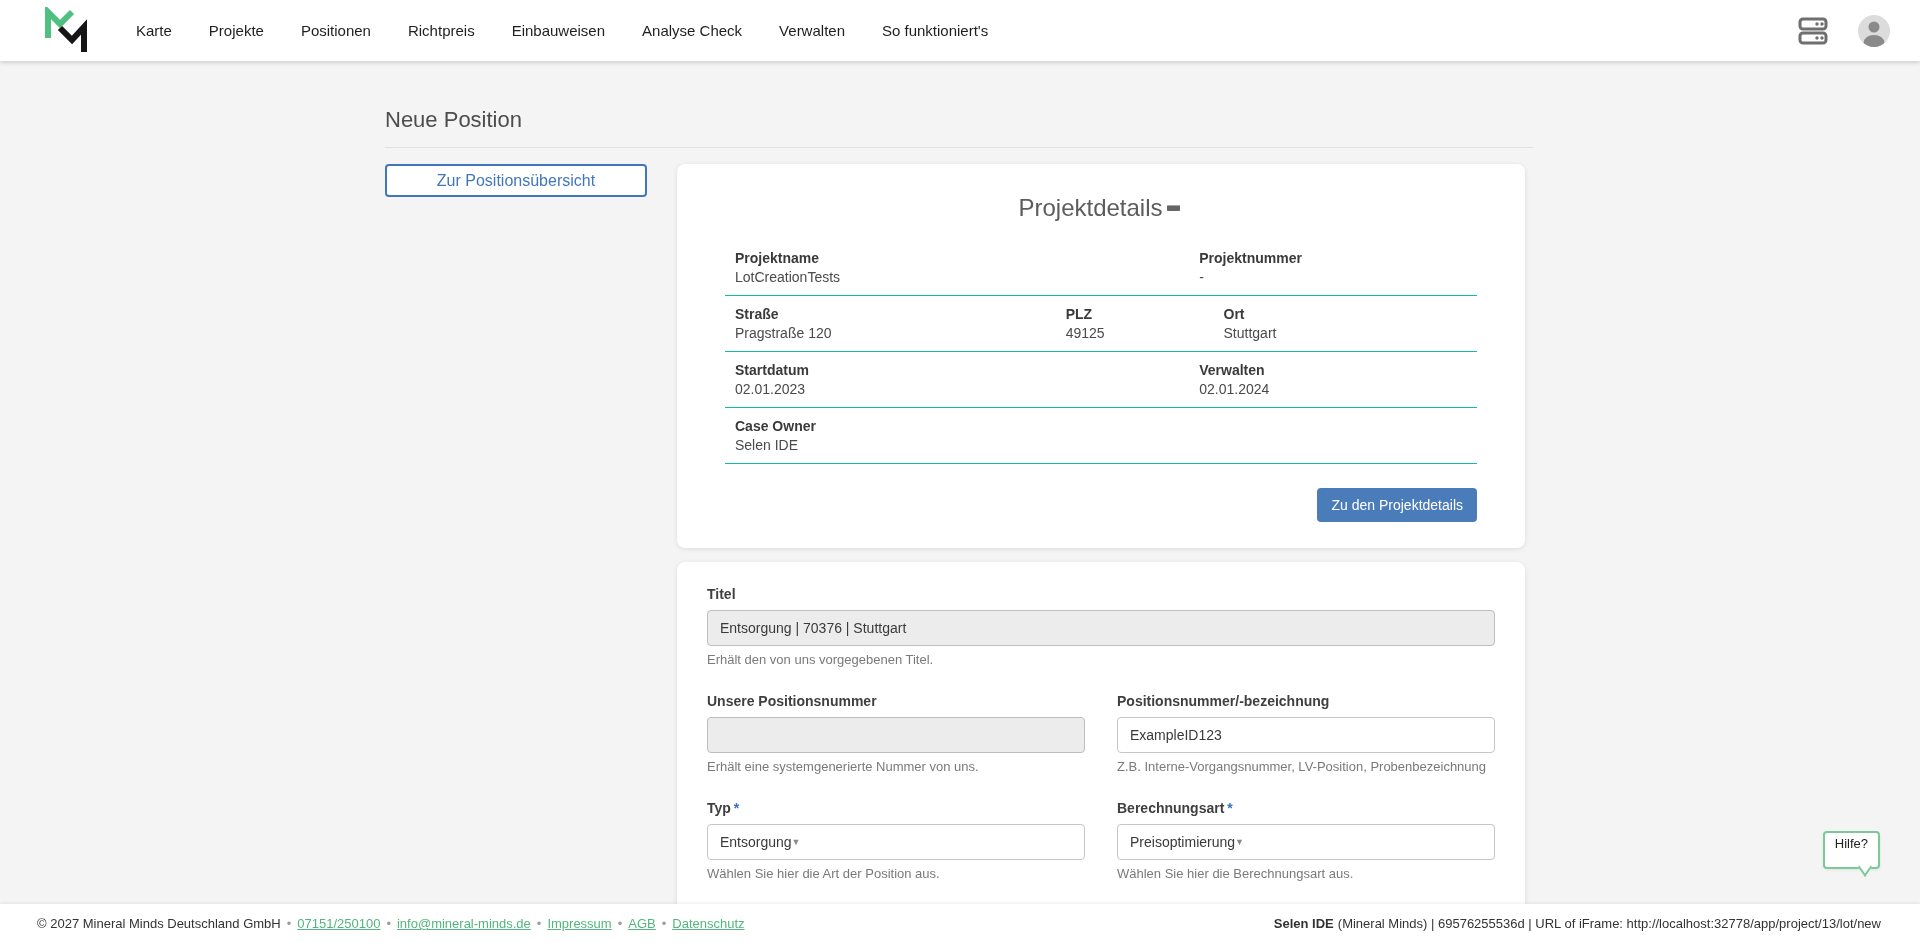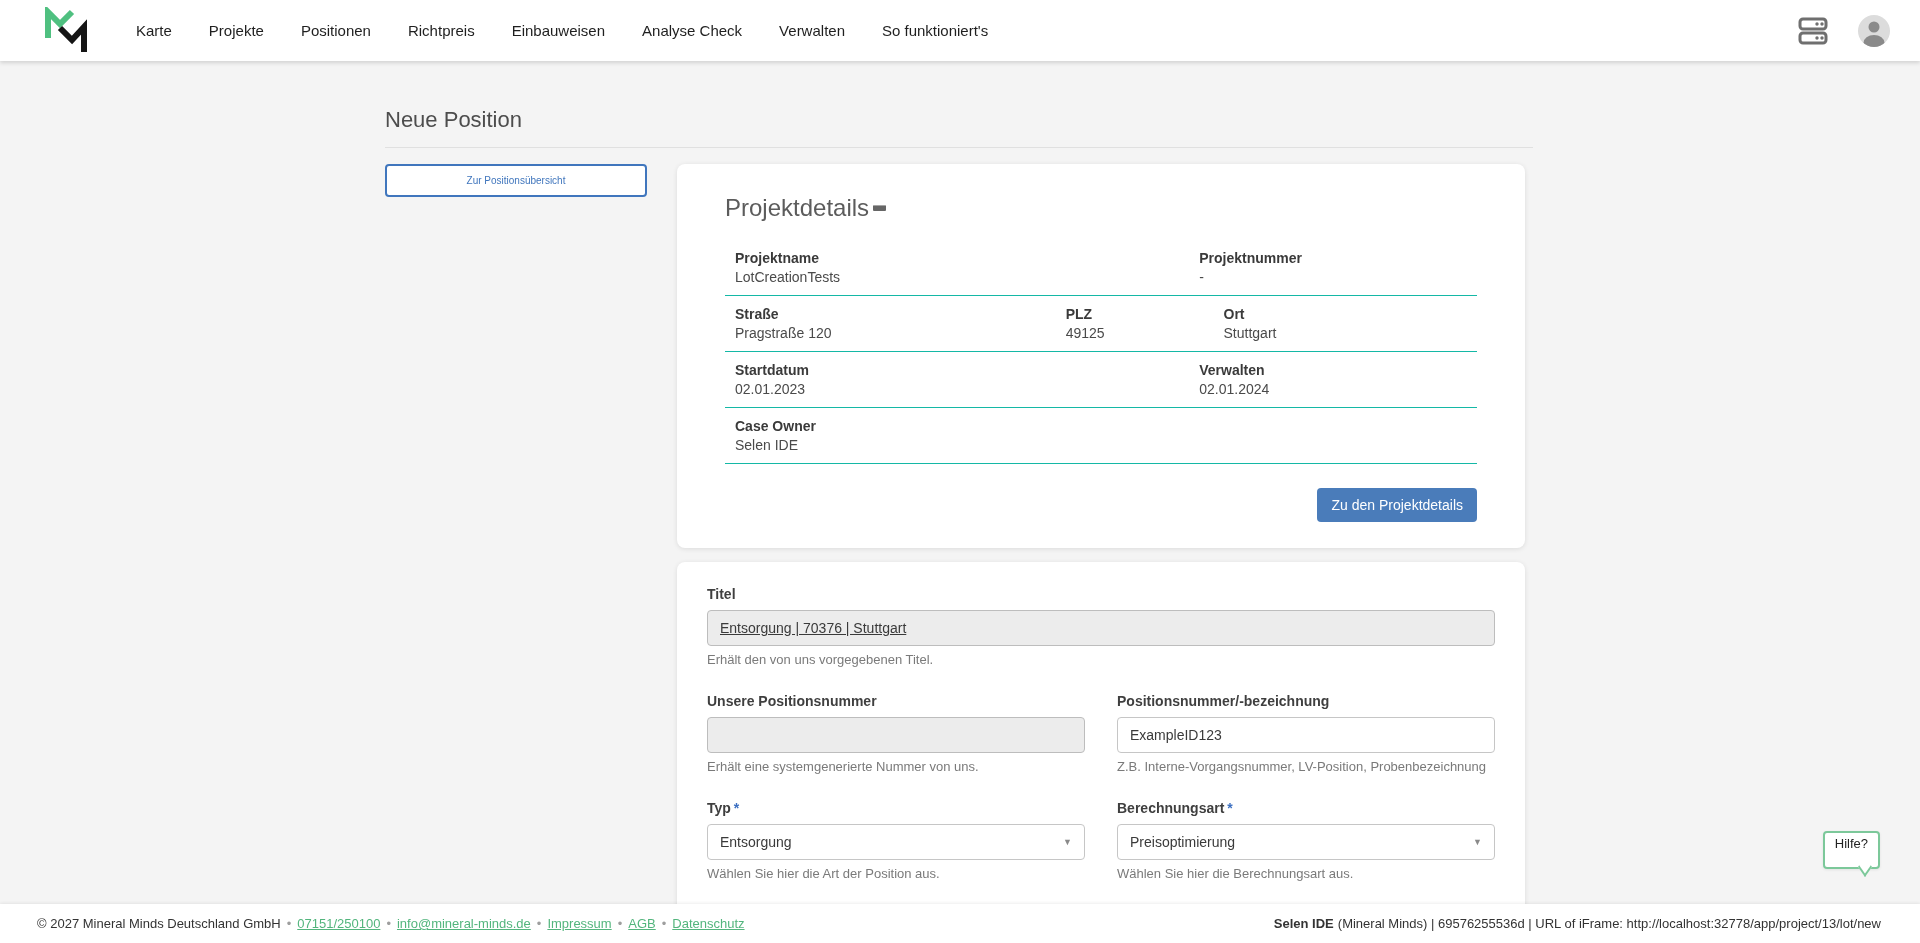--- a/index.html
+++ b/index.html
@@ -31,30 +31,30 @@
   .container { width:1148px; margin-left:385px; padding-top:46px; }
   .page-title { font-size:22px; font-weight:normal; color:#4d4d4d; }
   .title-divider { border:none; border-top:1px solid #e0e0e0; margin-top:14px; }
   .content-row { display:flex; margin-top:16px; align-items:flex-start; }
   .left-col { width:262px; flex:none; }
   .right-col { width:848px; flex:none; margin-left:30px; }
 
   .outline-btn {
     width:100%; height:33px; background:#ffffff;
     border:2px solid #4076bd; border-radius:4px;
-    color:#4076bd; font-size:10px; font-family:inherit;
+    color:#4076bd; font-size:16px; font-family:inherit;
     cursor:pointer;
   }
 
   .card {
     background:#ffffff; border-radius:8px;
     box-shadow:0 1px 5px rgba(0,0,0,.10);
   }
   .card.project { padding:30px 48px 26px; }
-  .card-head { display:flex; align-items:center; justify-content:flex-start; }
+  .card-head { display:flex; align-items:center; justify-content:center; }
   .card-title { font-size:24px; color:#5c5c5c; font-weight:normal; }
   .collapse-btn { background:none; border:none; cursor:pointer; padding:4px; }
   .minus-bar { display:block; width:13px; height:6px; background:#666; border-radius:1px; border-top:1px solid #a5a5a5; }
 
   .detail-table { margin-top:18px; }
   .detail-row {
     display:flex; padding:10px 0 10px 10px;
     border-bottom:1px solid #14b8a6;
     gap:25px;
   }
@@ -73,29 +73,29 @@
   
   .card.form { margin-top:14px; padding:24px 30px 30px; min-height:420px; }
   .field-label { font-size:14px; font-weight:bold; color:#3f3f3f; }
   .req { color:#3b6fc1; margin-left:3px; }
   .text-input {
     margin-top:8px; width:100%; height:36px;
     border:1px solid #c6c6c6; border-radius:4px;
     padding:0 12px; font-size:14px; font-family:inherit; color:#3a3a3a;
     background:#ffffff;
   }
-  .text-input:disabled { background:#ececec; border-color:#bdbdbd; color:#3a3a3a;text-decoration:underline; }
+  .text-input:disabled { background:#ececec; border-color:#bdbdbd; color:#3a3a3a; }
   .helper { margin-top:6px; font-size:13px; color:#7a7a7a; }
   .form-grid {
     margin-top:26px; display:grid;
     grid-template-columns:1fr 1fr; column-gap:32px; row-gap:26px;
   }
   .select-box {
     margin-top:8px; height:36px; border:1px solid #c6c6c6; border-radius:4px;
-    display:flex; align-items:center; justify-content:space-between;
+    display:flex; align-items:center; 
     padding:0 12px; font-size:14px; color:#3a3a3a; background:#fff; cursor:pointer;
   }
   .caret { font-size:9px; color:#8a8a8a; }
 
   
   .footer {
     position:fixed; left:0; bottom:0; width:1920px; height:39px;
     background:#ffffff; box-shadow:0 -1px 3px rgba(0,0,0,.07);
     display:flex; align-items:center; justify-content:space-between;
     padding:0 39px 0 37px; font-size:13px; color:#333; z-index:20;

